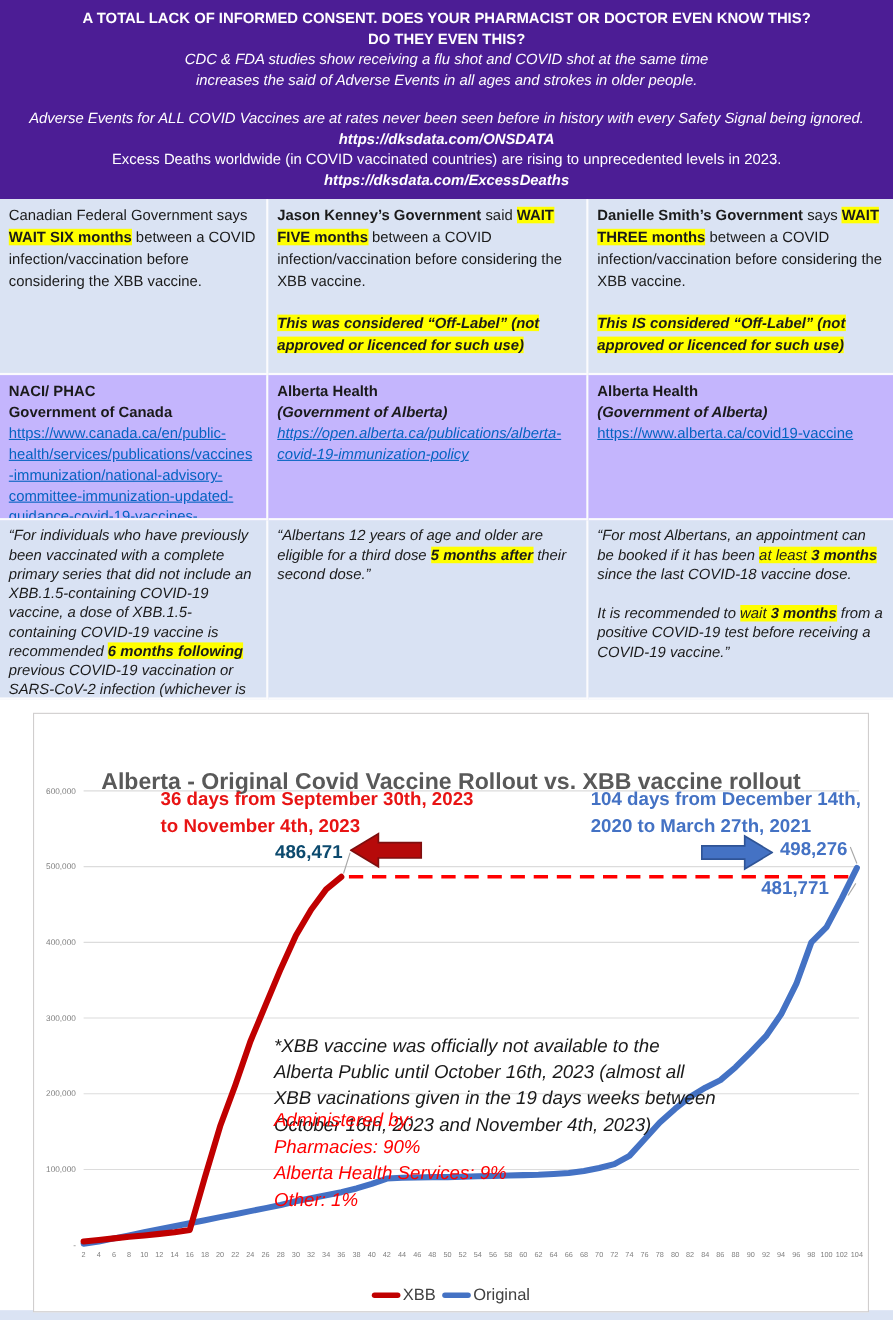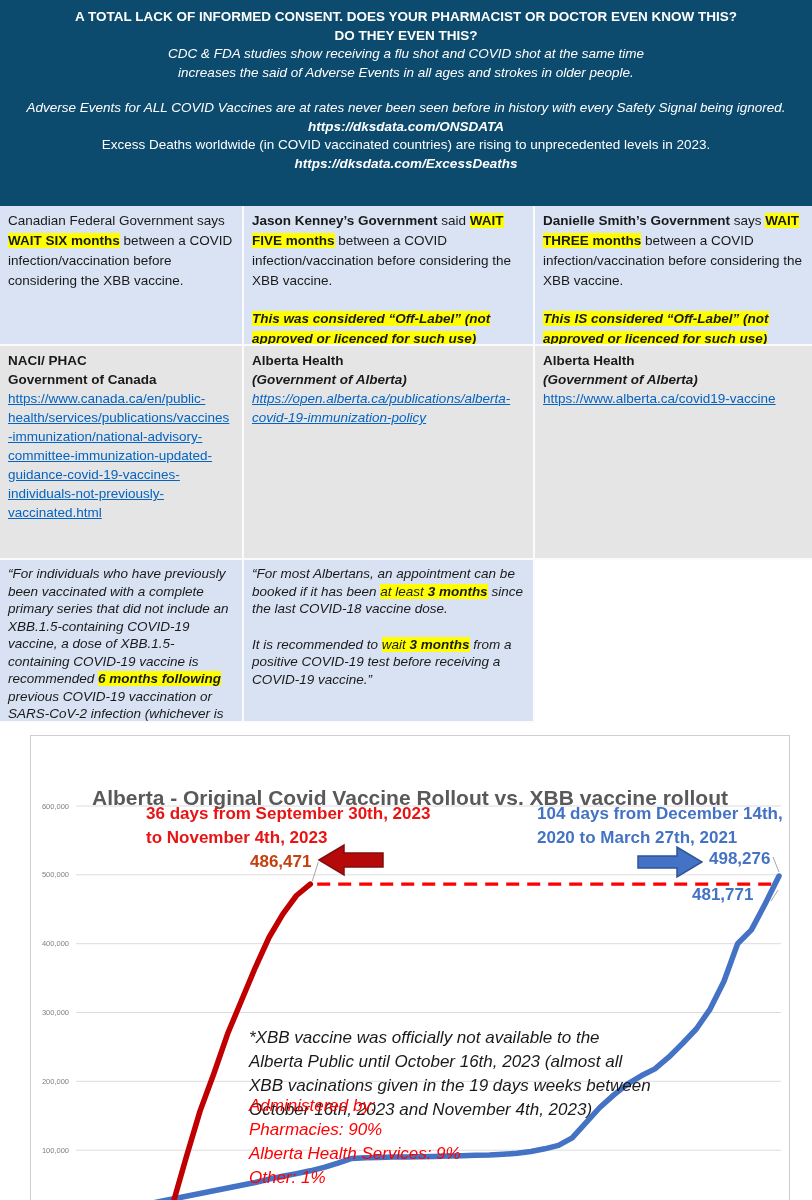--- a/index.html
+++ b/index.html
@@ -1,50 +1,50 @@
 <!DOCTYPE html>
 <html><head>
 <meta charset="utf-8">
 <style>
   html,body{margin:0;padding:0;background:#fff;}
   body{width:812px;height:1200px;overflow:hidden;font-family:"Liberation Sans",sans-serif;position:relative;}
 
   
-  .header{background:#0c4a6e;height:206px;box-sizing:border-box;padding-top:8px;text-align:center;color:#fff;}
+  .header{background:#4c1d95;height:181px;box-sizing:border-box;padding-top:8px;text-align:center;color:#fff;}
   .header .line{font-size:13.5px;line-height:18.5px;min-height:18.5px;}
   .header .line.b{font-weight:bold;}
   .header .line.i{font-style:italic;}
   .header .line.bi{font-weight:bold;font-style:italic;}
   .header .line.gap{margin-top:17px;}
 
   
   .grid{display:grid;grid-template-columns:244px 291px 277px;}
   .cell{box-sizing:border-box;padding:5px 9px 4px 8px;font-size:13.5px;color:#1a1a1a;overflow:hidden;
         border-right:2px solid #fbfbfd;border-bottom:2px solid #fbfbfd;}
   .cell:nth-child(3n){border-right:none;}
-  .r1{background:#dae3f3;height:140px;line-height:20px;}
-  .r2{background:#e5e5e5;height:214px;line-height:19px;}
+  .r1{background:#dae3f3;height:160px;line-height:20px;}
+  .r2{background:#c4b5fd;height:132px;line-height:19px;}
   .r3{background:#d9e2f3;height:163px;line-height:17.5px;}
   .cell p{margin:0;}
   .cell p.blank{height:18px;}
   .hl{background:#ffff00;}
   .b{font-weight:bold;}
   .i{font-style:italic;}
   a.lnk{color:#0563c1;text-decoration:underline;overflow-wrap:anywhere;cursor:pointer;text-align:center;}
 
   
   .chart-section{position:relative;height:555px;background:#fff;}
   .chart-box{position:absolute;left:30px;top:12px;width:758px;height:543px;background:#fff;border:1px solid #d0cece;}
   .chart-title{position:absolute;left:0;right:0;top:12px;text-align:center;font-size:21px;font-weight:bold;color:#595959;margin-top:38px;}
   #chart-svg{position:absolute;left:0;top:0;width:758px;height:543px;}
   .ann{position:absolute;font-weight:bold;font-size:17px;line-height:1.42;white-space:pre-line;}
   .ann.red{color:#e81414;}
   .ann.blue{color:#4472c4;}
   .val{position:absolute;font-weight:bold;font-size:17px;}
-  .val.red{color:#c2410c;}
+  .val.red{color:#0c4a6e;}
   .val.blue{color:#4472c4;}
   .note{position:absolute;font-size:17px;font-weight:normal;font-style:italic;line-height:1.42;white-space:pre-line;}
   .note.black{color:#1a1a1a;}
   .note.redtext{color:#ff0000;}
   svg.arrow{position:absolute;}
   .legend{position:absolute;left:0;right:0;top:520px;display:flex;justify-content:center;align-items:center;font-size:15px;color:#404040;}
   .legend .dash{width:26px;height:5px;border-radius:2.5px;display:inline-block;margin-right:2px;}
   .legend .leg-label{margin-right:6px;}
   .legend .leg-label:last-child{margin-right:0;}
   .bottom-strip{height:12px;background:#dae3f3;}
@@ -89,20 +89,23 @@
       <p><span class="b i">(Government of Alberta)</span></p>
       <p><a href="#" class="lnk i">https://open.alberta.ca/publications/alberta-covid-19-immunization-policy</a></p>
     </div>
   <div class="cell r2">
       <p><span class="b">Alberta Health</span></p>
       <p><span class="b i">(Government of Alberta)</span></p>
       <p><a href="#" class="lnk">https://www.alberta.ca/covid19-vaccine</a></p>
     </div>
   <div class="cell r3">
       <p><span class="i">“For individuals who have previously been vaccinated with a complete primary series that did not include an XBB.1.5-containing COVID-19 vaccine, a dose of XBB.1.5-containing COVID-19 vaccine is recommended </span><span class="hl b i">6 months following</span><span class="i"> previous COVID-19 vaccination or SARS-CoV-2 infection (whichever is later).”</span></p>
+    </div>
+  <div class="cell r3">
+      <p><span class="i">“Albertans 12 years of age and older are eligible for a third dose </span><span class="hl b i">5 months after</span><span class="i"> their second dose.”</span></p>
     </div>
   <div class="cell r3">
       <p><span class="i">“For most Albertans, an appointment can be booked if it has been </span><span class="hl i">at least </span><span class="hl b i">3 months</span><span class="i"> since the last COVID-18 vaccine dose.</span></p>
       <p class="blank"></p>
       <p><span class="i">It is recommended to </span><span class="hl i">wait </span><span class="hl b i">3 months</span><span class="i"> from a positive COVID-19 test before receiving a COVID-19 vaccine.”</span></p>
     </div>
 </div>
 
 <div class="chart-section">
   <div class="chart-box">

